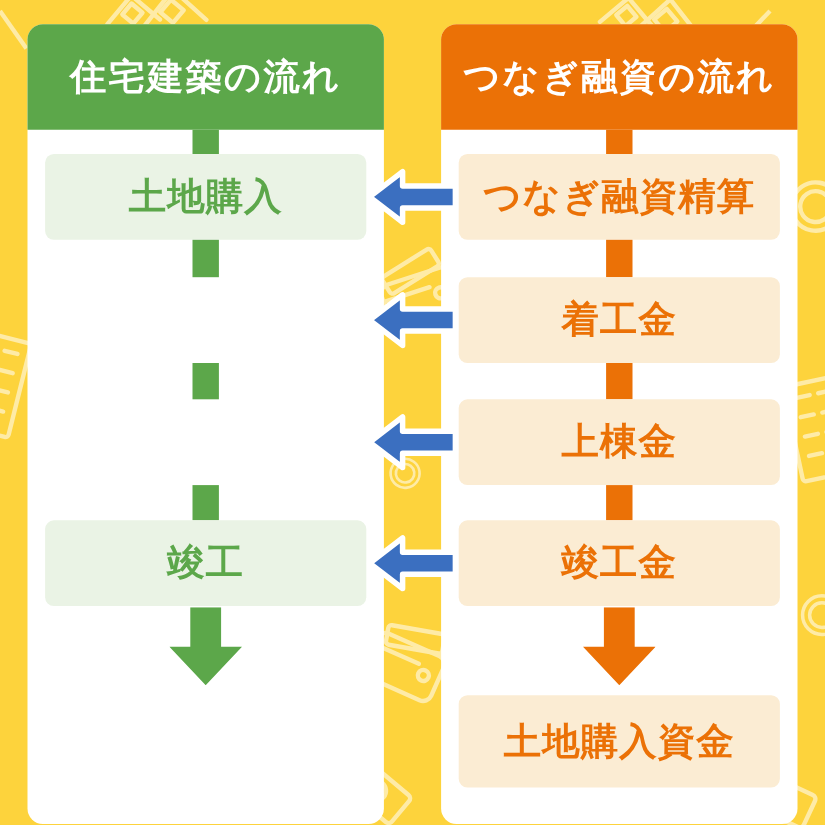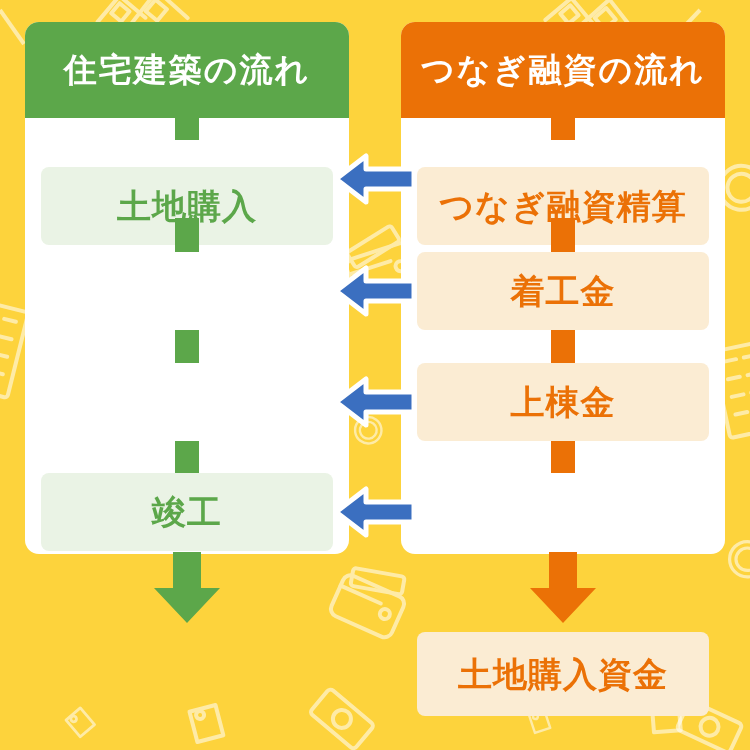--- a/index.html
+++ b/index.html
@@ -9,21 +9,21 @@
   html,body{margin:0;padding:0;}
   body{
     width:750px;height:750px;position:relative;overflow:hidden;
     background:var(--background);
     font-family:"Liberation Sans","DejaVu Sans",sans-serif;
   }
   .bg-pattern{position:absolute;left:0;top:0;width:750px;height:750px;z-index:0;}
   .bg-pattern g{stroke:#fff;stroke-width:4;fill:none;opacity:.55;stroke-linejoin:round;stroke-linecap:round;}
 
   .panel{
-    position:absolute;top:22px;width:324px;height:532px;
+    position:absolute;top:22px;width:324px;height:727px;
     background:var(--white);border-radius:14px;z-index:1;
   }
   .panel.left{left:25px;}
   .panel.right{left:401px;}
 
   .panel-header{
     position:absolute;left:0;top:0;width:100%;height:96px;
     border-radius:14px 14px 0 0;color:#fff;font-weight:700;font-size:33px;
     letter-spacing:2px;text-align:center;line-height:96px;
   }
@@ -38,21 +38,21 @@
   .c2{top:308px;height:33px;}
   .c3{top:419px;height:32px;}
 
   .item{
     position:absolute;left:16px;width:292px;height:78px;border-radius:8px;
     font-weight:700;font-size:34px;text-align:center;line-height:78px;
     letter-spacing:1px;
   }
   .left .item{background:var(--green_light);color:var(--green);}
   .right .item{background:var(--orange_light);color:var(--orange);}
-  .r1{top:118px;margin-top:27px;} .r2{top:230px;} .r3{top:341px;} .r4{top:451px;text-align:center;}
+  .r1{top:118px;} .r2{top:230px;} .r3{top:341px;} .r4{top:451px;text-align:center;}
   .r5{top:610px;height:84px;line-height:84px;}
 
   .big-arrow{position:absolute;left:129px;top:530px;width:66px;height:71px;}
   .left .big-arrow path{fill:var(--green);}
   .right .big-arrow path{fill:var(--orange);}
 
   .cross-arrow{position:absolute;left:332px;width:86px;height:54px;z-index:2;}
   .cross-arrow polygon{fill:var(--blue);stroke:#fff;stroke-width:5;stroke-linejoin:round;}
   .a1{top:152px;} .a2{top:264px;} .a3{top:375px;} .a4{top:485px;}
 </style>
@@ -124,20 +124,21 @@
 
 <div class="panel right">
   <div class="panel-header">つなぎ融資の流れ</div>
   <div class="connector c0"></div>
   <div class="item r1">つなぎ融資精算</div>
   <div class="connector c1"></div>
   <div class="item r2">着工金</div>
   <div class="connector c2"></div>
   <div class="item r3">上棟金</div>
   <div class="connector c3"></div>
+  <div class="item r4">竣工金</div>
   <svg class="big-arrow" viewBox="0 0 66 71">
     <path d="M19,0 H47 V36 H66 L33,71 L0,36 H19 Z"></path>
   </svg>
   <div class="item r5">土地購入資金</div>
 </div>
 
 <svg class="cross-arrow a1" viewBox="0 0 86 54">
   <polygon points="4,27 34,4 34,17 82,17 82,37 34,37 34,50"></polygon>
 </svg>
 <svg class="cross-arrow a2" viewBox="0 0 86 54">

